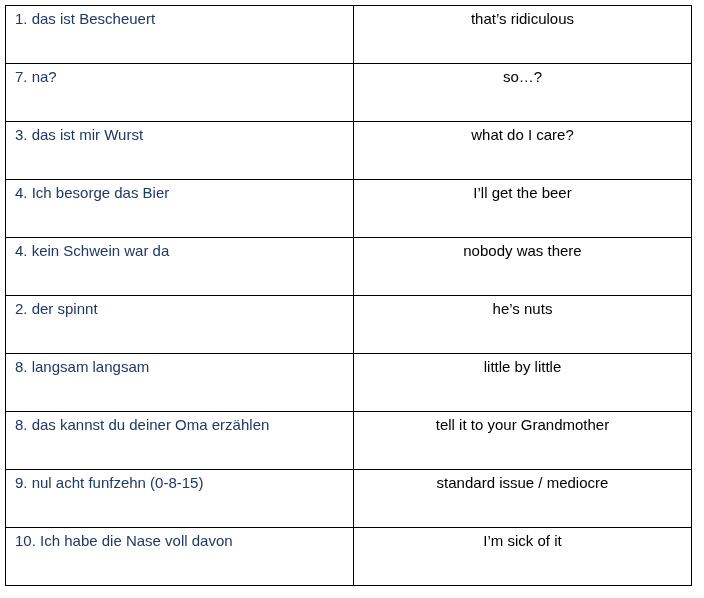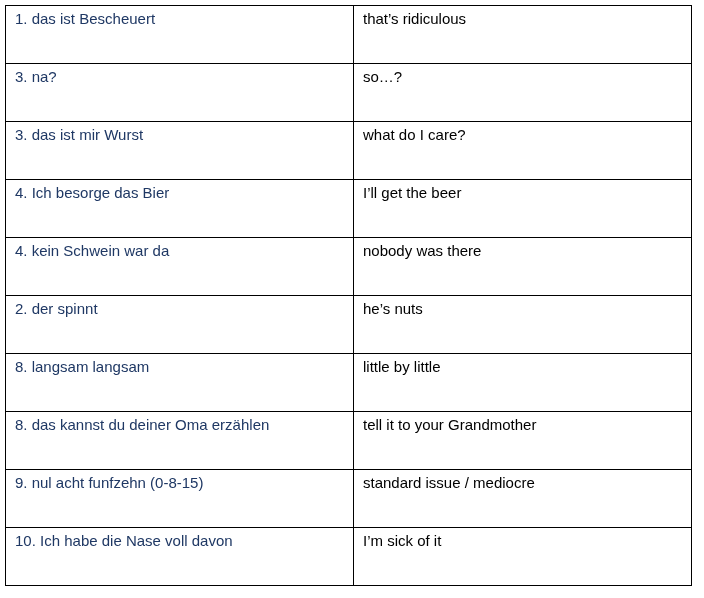--- a/index.html
+++ b/index.html
@@ -39,34 +39,35 @@
     height: 58px;
     overflow: hidden;
     white-space: nowrap;
   }
   td.german-cell {
     width: 348px;
     color: var(--german-color);
   }
   td.english-cell {
     color: var(--english-color);
+    text-align: center;
   }
 </style>
 </head>
 <body>
 
 <div class="page">
   <table class="phrase-table">
     <tbody>
       <tr>
         <td class="german-cell">1. das ist Bescheuert</td>
         <td class="english-cell">that’s ridiculous</td>
       </tr>
       <tr>
-        <td class="german-cell">3. na?</td>
+        <td class="german-cell">7. na?</td>
         <td class="english-cell">so…?</td>
       </tr>
       <tr>
         <td class="german-cell">3. das ist mir Wurst</td>
         <td class="english-cell">what do I care?</td>
       </tr>
       <tr>
         <td class="german-cell">4. Ich besorge das Bier</td>
         <td class="english-cell">I’ll get the beer</td>
       </tr>

